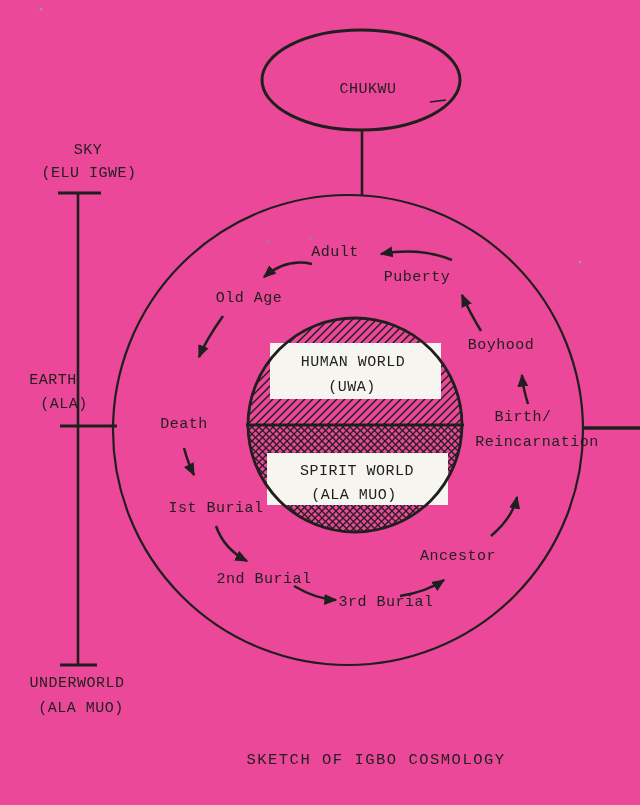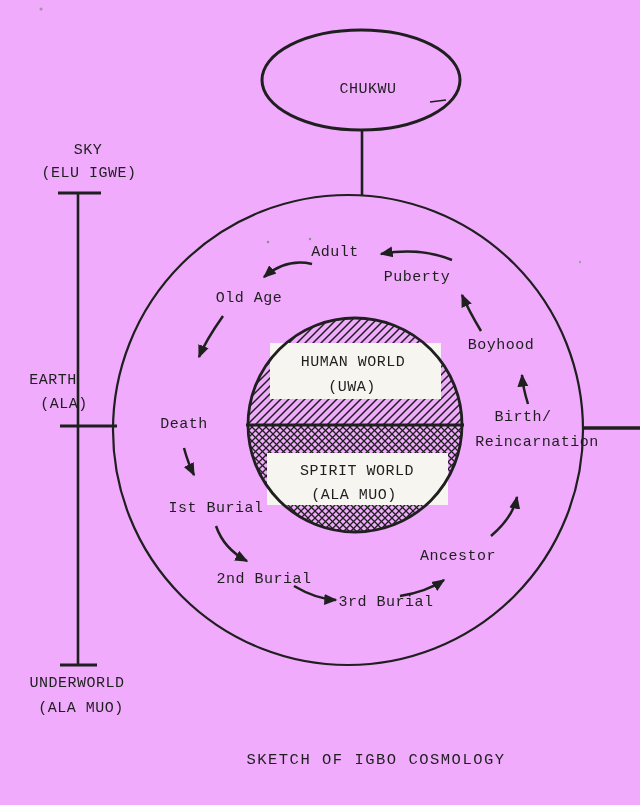--- a/index.html
+++ b/index.html
@@ -7,21 +7,21 @@
     padding: 0;
     width: 640px;
     height: 805px;
     background: #f6f5f0;
     overflow: hidden;
   }
   .page {
     position: relative;
     width: 640px;
     height: 805px;
-    background: #f0abfc;
+    background: #ec4899;
     font-family: "Liberation Mono", "DejaVu Sans Mono", monospace;
   }
   svg text {
     font-family: "Liberation Mono", "DejaVu Sans Mono", monospace;
     font-size: 15px;
     letter-spacing: 0.5px;
     fill: #1f1f1f;
   }
   svg text.caption {
     font-size: 15.5px;

